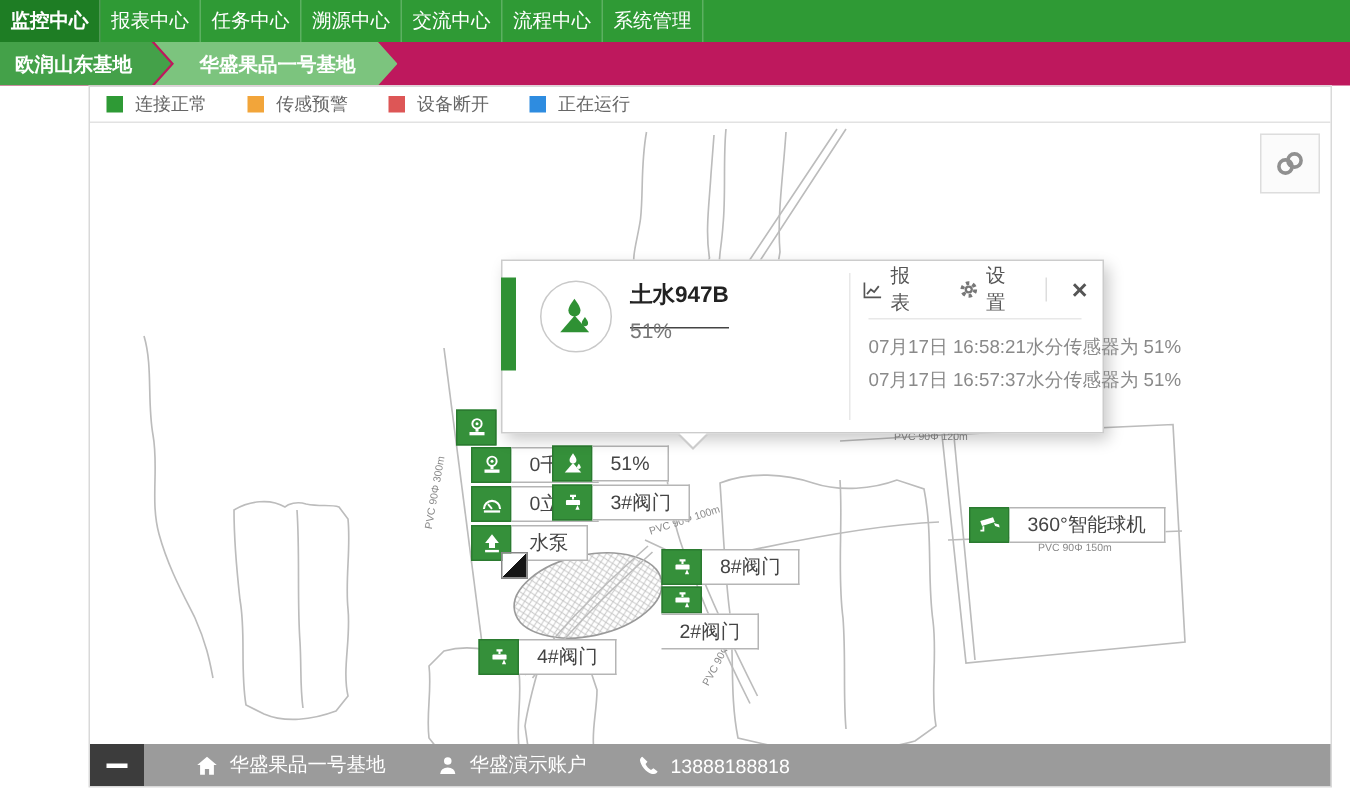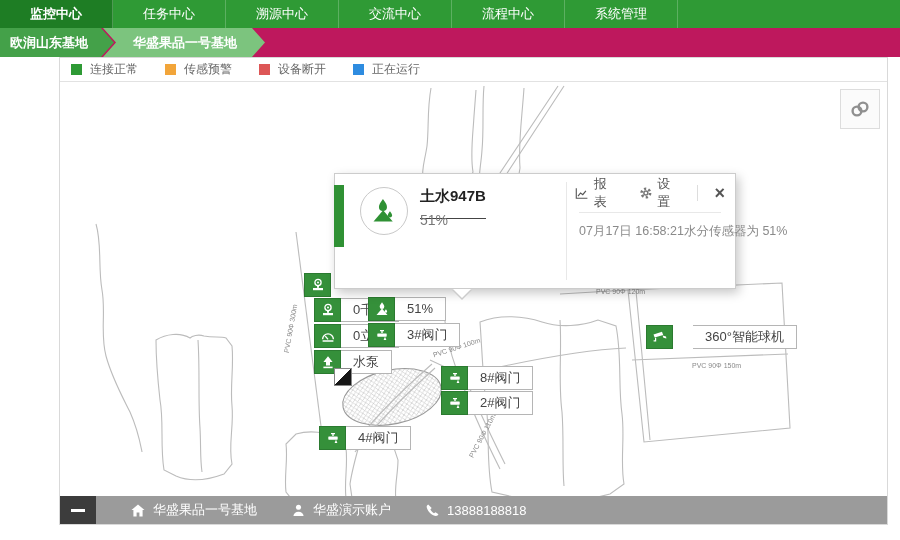--- a/index.html
+++ b/index.html
@@ -1,21 +1,21 @@
 <!DOCTYPE html>
 <html><head>
 <meta charset="utf-8">
 <style>
   html,body{margin:0;padding:0;background:#fff;}
   body{width:900px;height:540px;position:relative;overflow:hidden;
        font-family:"Liberation Sans","DejaVu Sans",sans-serif;-webkit-font-smoothing:antialiased;}
 
   
   .navbar{position:absolute;left:0;top:0;width:900px;height:28px;background:#2f9a35;display:flex;}
-  .nav-item{height:28px;line-height:28px;padding:0 30px;color:#fff;font-size:13px;cursor:pointer;
+  .nav-item{height:28px;line-height:28px;padding:0 7px;color:#fff;font-size:13px;cursor:pointer;
             border-right:1px solid rgba(255,255,255,.22);}
   .nav-item.active{background:#1e7d24;font-weight:bold;}
 
   
   .crumbbar{position:absolute;left:0;top:28px;width:900px;height:29px;background:#be185d;display:flex;align-items:center;}
   .crumb{height:29px;line-height:29px;color:#fff;font-size:13px;font-weight:bold;white-space:nowrap;}
   .crumb1{background:#44a149;padding:0 26px 0 10px;
           clip-path:polygon(0 0,calc(100% - 13px) 0,100% 50%,calc(100% - 13px) 100%,0 100%);z-index:2;}
   .crumb2{background:#7cc47e;margin-left:-11px;padding:0 28px 0 30px;
           clip-path:polygon(0 0,calc(100% - 13px) 0,100% 50%,calc(100% - 13px) 100%,0 100%,13px 50%);}
@@ -77,20 +77,21 @@
   .collapse-btn i{display:block;width:14px;height:3px;background:#fff;}
   .foot-group{display:flex;align-items:center;margin-left:34px;}
   .foot-group svg{margin-right:7px;}
   .foot-text{color:#fff;font-size:13px;white-space:nowrap;}
 </style>
 </head>
 <body>
 
 <div class="navbar">
   <div class="nav-item active">监控中心</div>
+  <div class="nav-item">报表中心</div>
   <div class="nav-item">任务中心</div>
   <div class="nav-item">溯源中心</div>
   <div class="nav-item">交流中心</div>
   <div class="nav-item">流程中心</div>
   <div class="nav-item">系统管理</div>
 </div>
 
 <div class="crumbbar">
   <div class="crumb crumb1">欧润山东基地</div>
   <div class="crumb crumb2">华盛果品一号基地</div>
@@ -239,21 +240,21 @@
       <span class="m-icon">
         <svg width="16" height="16" viewBox="0 0 16 16">
             <path d="M6 3.6 h4 M8 3.6 v2.4" stroke="#fff" stroke-width="1.4"></path>
             <rect x="3.3" y="6.4" width="9.4" height="3.3" rx="0.6" fill="#fff"></rect>
             <path d="M11 9.7 l1.4 3.2 h-2.8 z" fill="#fff"></path>
           </svg>
       </span>
       <span class="m-label">8#阀门</span>
     </div>
 
-    <div class="marker" style="left:381px;top:309px;">
+    <div class="marker" style="left:381px;top:309px;flex-direction:column;">
       <span class="m-icon">
         <svg width="16" height="16" viewBox="0 0 16 16">
             <path d="M6 3.6 h4 M8 3.6 v2.4" stroke="#fff" stroke-width="1.4"></path>
             <rect x="3.3" y="6.4" width="9.4" height="3.3" rx="0.6" fill="#fff"></rect>
             <path d="M11 9.7 l1.4 3.2 h-2.8 z" fill="#fff"></path>
           </svg>
       </span>
       <span class="m-label">2#阀门</span>
     </div>
 
@@ -261,21 +262,21 @@
       <span class="m-icon">
         <svg width="16" height="16" viewBox="0 0 16 16">
             <path d="M6 3.6 h4 M8 3.6 v2.4" stroke="#fff" stroke-width="1.4"></path>
             <rect x="3.3" y="6.4" width="9.4" height="3.3" rx="0.6" fill="#fff"></rect>
             <path d="M11 9.7 l1.4 3.2 h-2.8 z" fill="#fff"></path>
           </svg>
       </span>
       <span class="m-label">4#阀门</span>
     </div>
 
-    <div class="marker" style="left:586px;top:243px;gap:20px;">
+    <div class="marker" style="left:586px;top:256px;">
       <span class="m-icon">
         <svg width="16" height="16" viewBox="0 0 16 16">
             <path d="M1.5 5.4 L10 2.8 L11.2 6 L2.7 8.6 Z" fill="#fff"></path>
             <path d="M10.6 6.6 l3.4 1 .4 2 -3 -.9 z" fill="#fff"></path>
             <path d="M3.6 8.8 v3 h-2" stroke="#fff" stroke-width="1.2" fill="none"></path>
           </svg>
       </span>
       <span class="m-label">360°智能球机</span>
     </div>
 
@@ -309,20 +310,21 @@
               <circle cx="8" cy="8" r="1.4" fill="#fff"></circle>
           </svg>
           <span>设置</span>
         </span>
         <span class="pp-sep"></span>
         <span class="pp-close">×</span>
       </div>
       <div class="pp-rule"></div>
       <div class="pp-log">
         <div>07月17日 16:58:21水分传感器为 51%</div>
+        <div>07月17日 16:57:37水分传感器为 51%</div>
       </div>
       <div class="pp-tail-o"></div>
       <div class="pp-tail-i"></div>
     </div>
   </div>
 
   <div class="footbar">
     <div class="collapse-btn">
         <i></i>
       </div>

